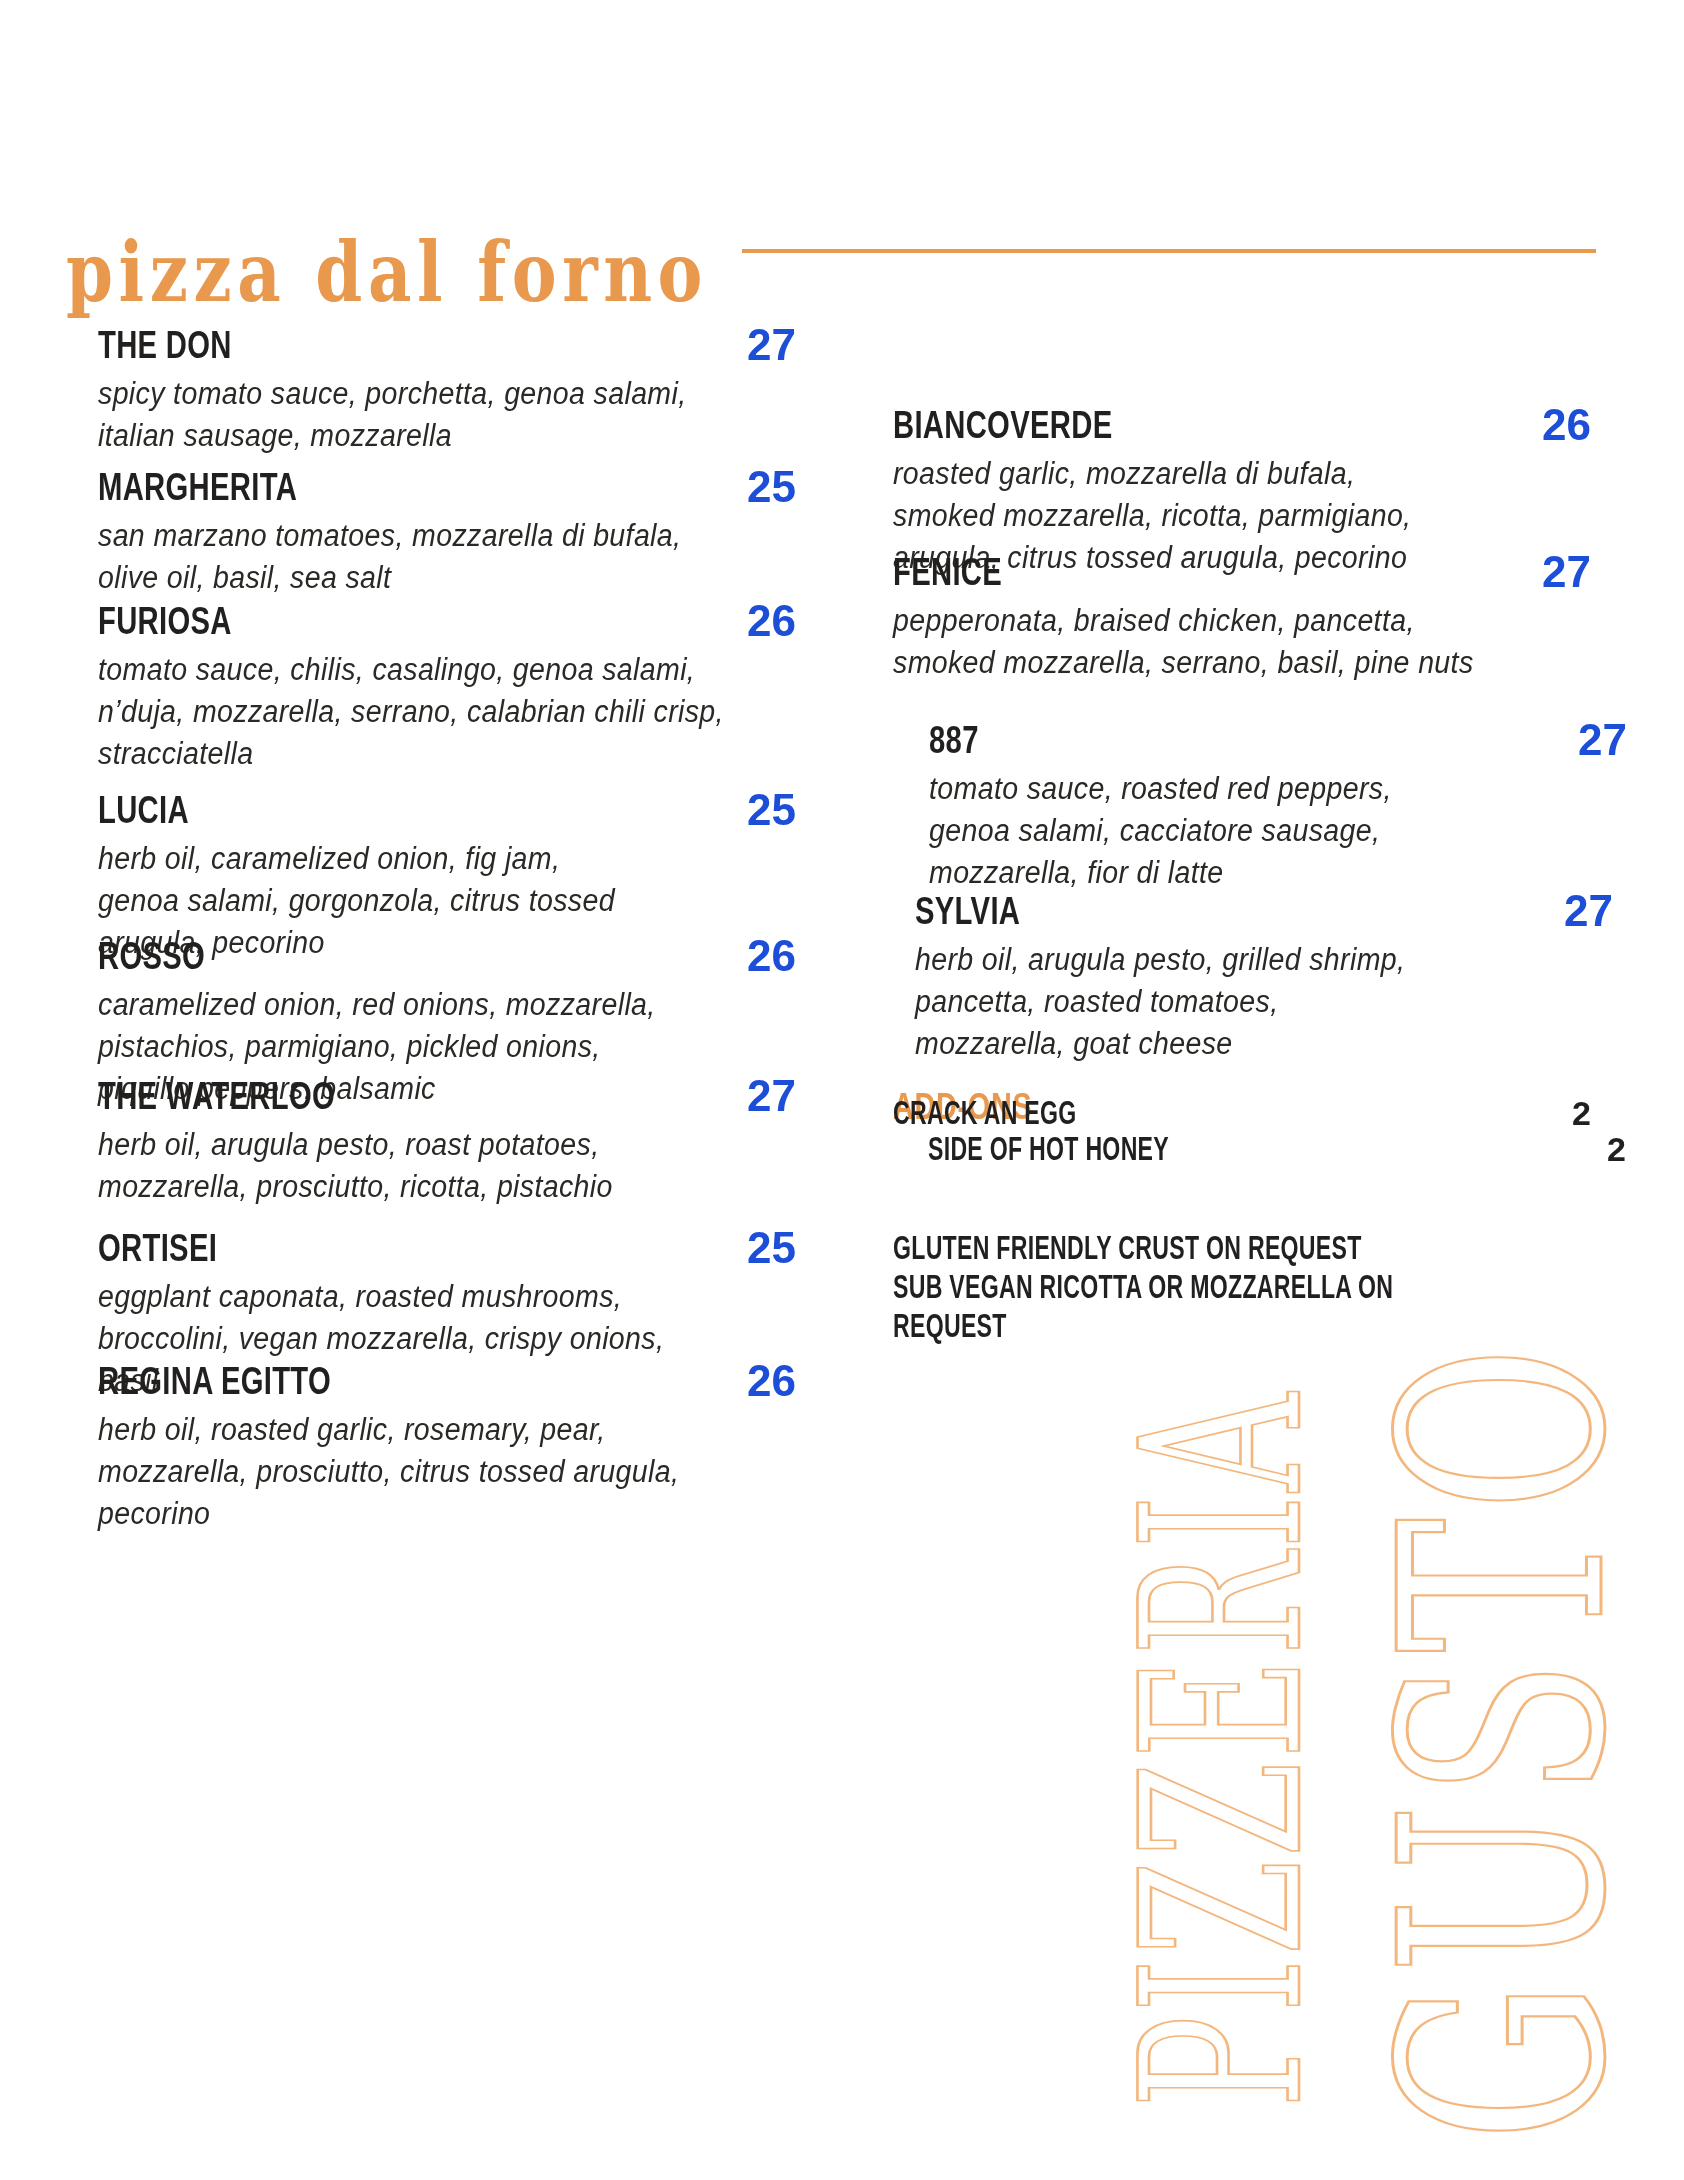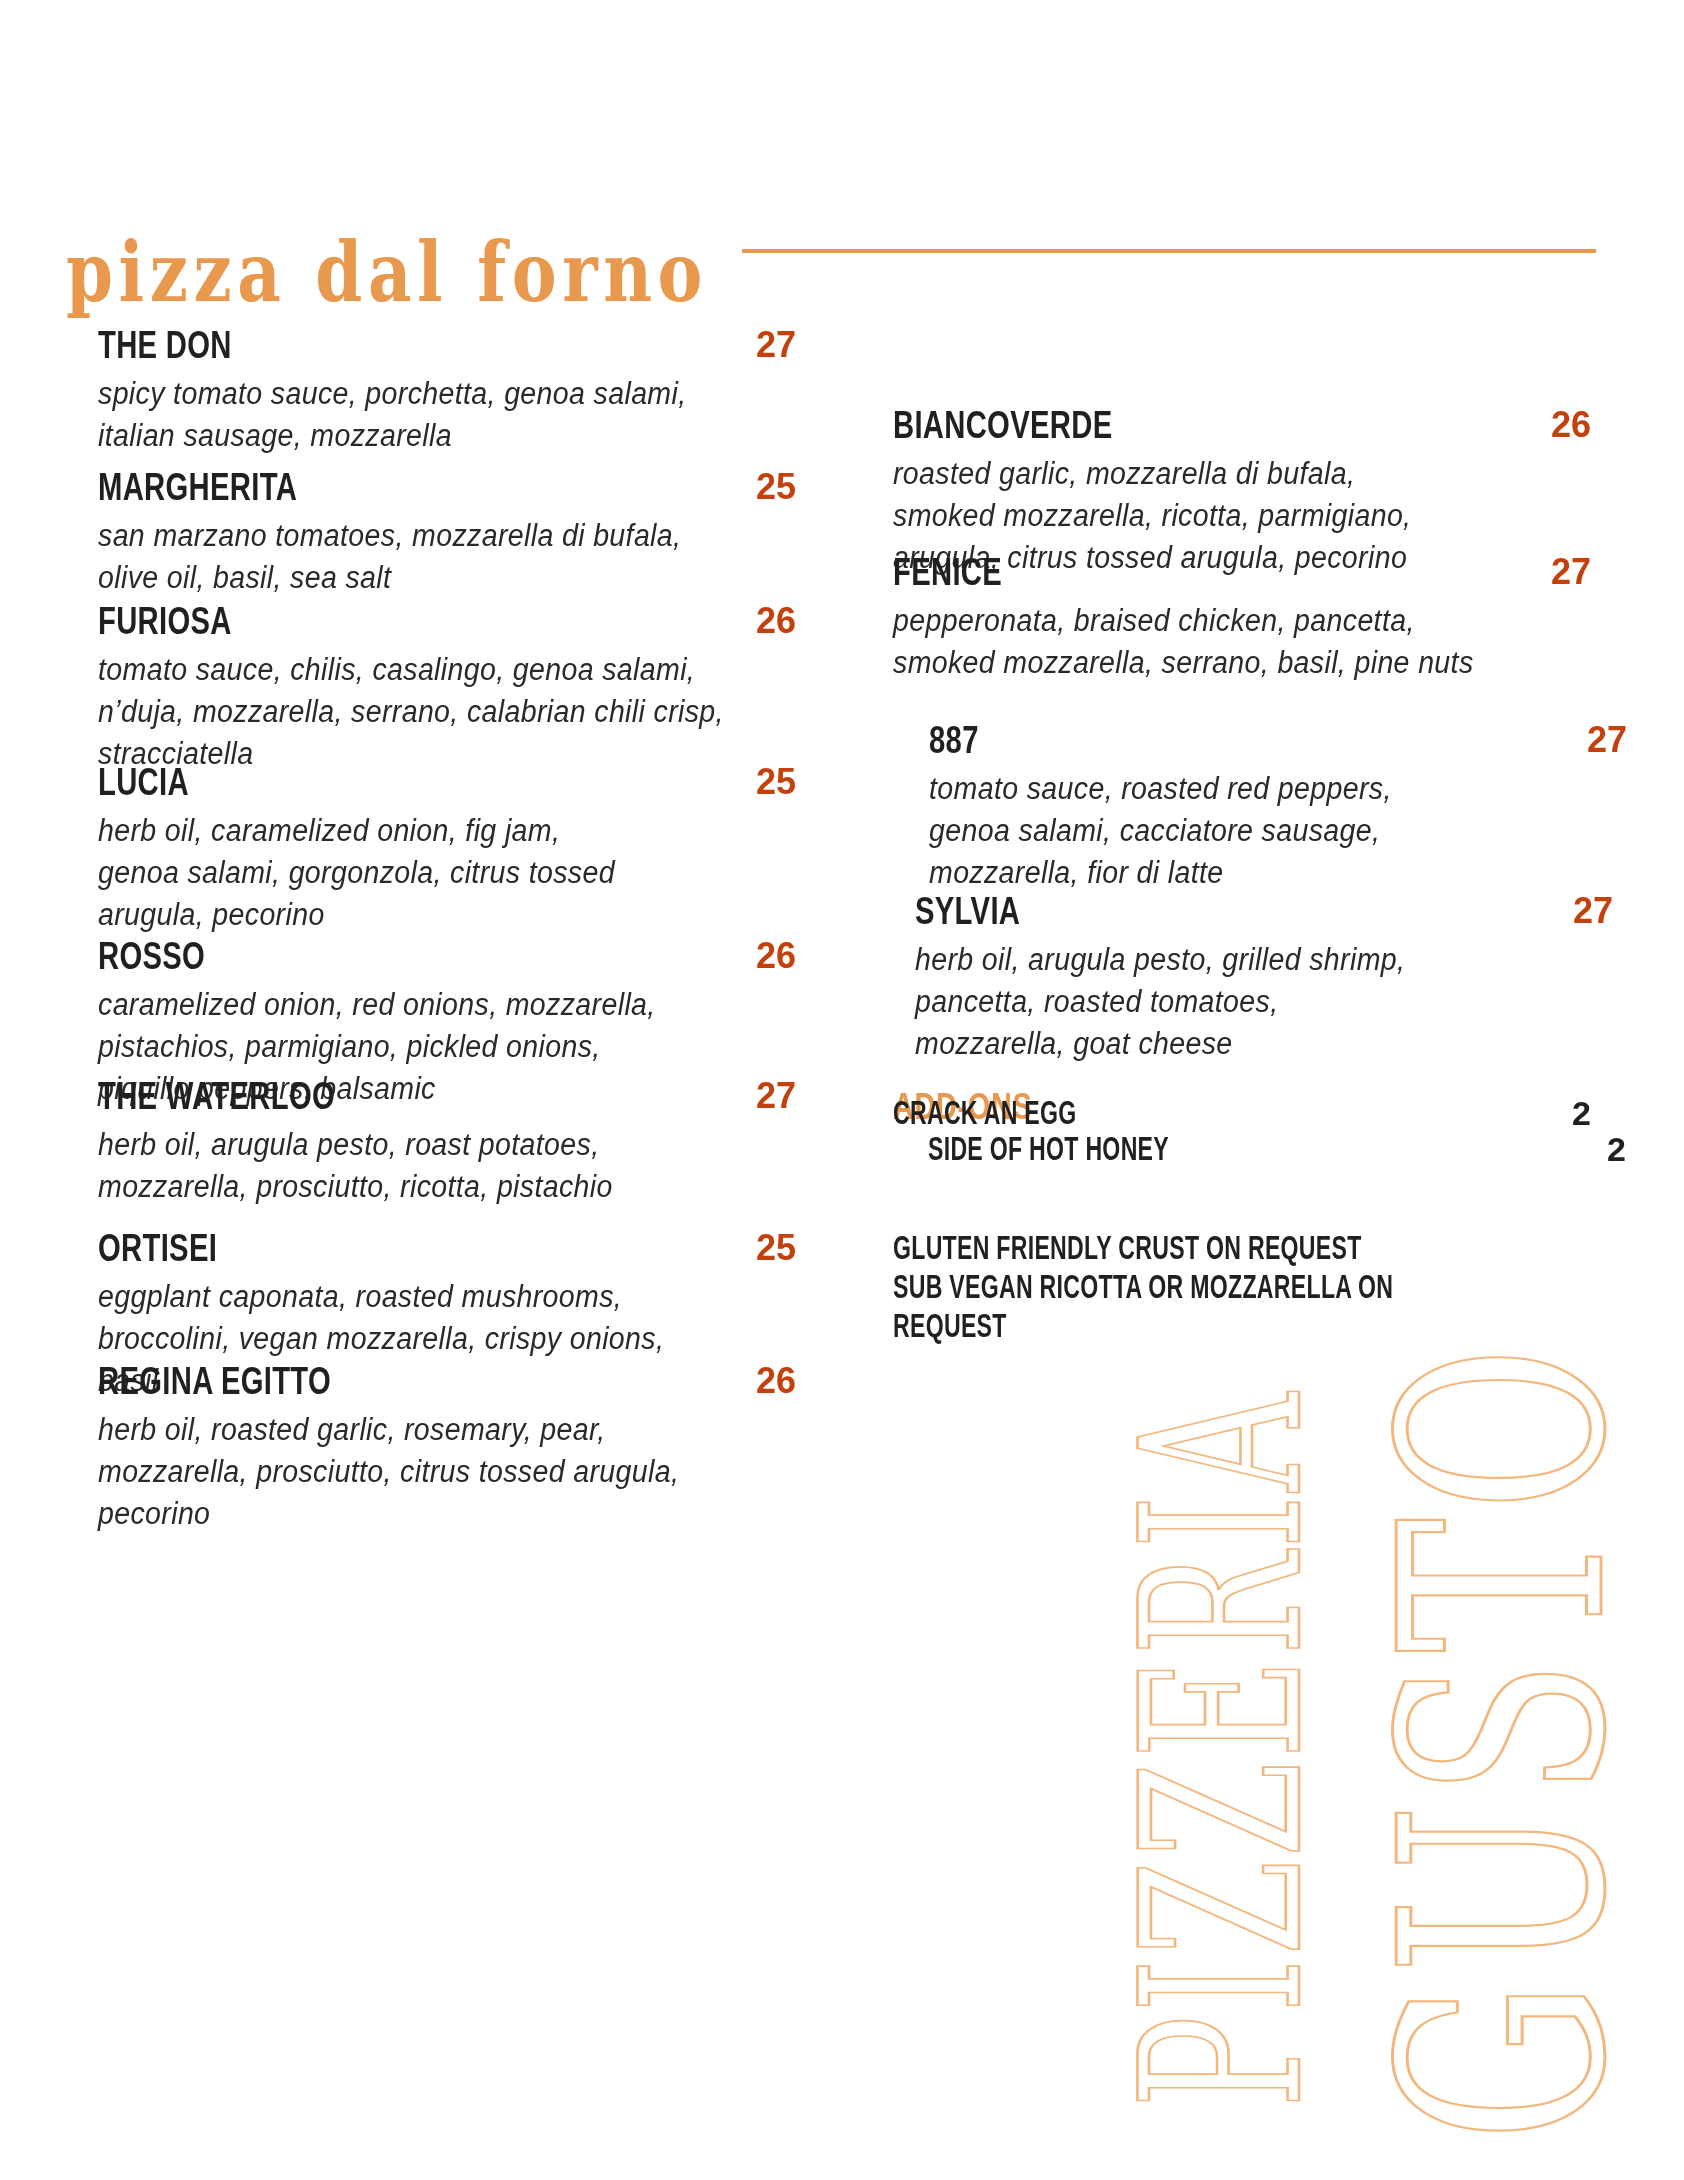--- a/index.html
+++ b/index.html
@@ -20,21 +20,21 @@
   .col-left .col-item, .item-left{left:98px;width:698px;}
   .item-head{position:relative;height:39px;text-align:center;}
   .item-name{
     position:absolute;left:0;top:0;
     font-weight:bold;font-size:39px;line-height:39px;color:#221f1f;
     transform:scaleX(0.75);transform-origin:left top;white-space:nowrap;
     letter-spacing:0.4px;
   }
   .item-price{
     position:absolute;right:0;top:1.7px;
-    font-weight:bold;font-size:36px;line-height:36px;color:#c2410c;
+    font-weight:bold;font-size:44px;line-height:36px;color:#1d4ed8;
   }
   .item-desc{
     margin:8.5px 0 0 0;
     font-style:italic;font-size:31px;line-height:42px;color:#2b2926;
     white-space:pre-line;letter-spacing:0.4px;
     transform:scaleX(0.92);transform-origin:left top;width:758px;
   }
   .addons-header{
     position:absolute;left:893px;top:1058px;
     font-weight:bold;font-size:36px;line-height:37px;color:#E8994E;
@@ -98,21 +98,21 @@
 <section class="col-item item-left" style="top:601px;">
   <div class="item-head">
     <span class="item-name">FURIOSA</span>
     <span class="item-price">26</span>
   </div>
   <p class="item-desc">tomato sauce, chilis, casalingo, genoa salami,
 n’duja, mozzarella, serrano, calabrian chili crisp,
 stracciatella</p>
 </section>
 
-<section class="col-item item-left" style="top:762px;">
+<section class="col-item item-left" style="top:790px;">
   <div class="item-head">
     <span class="item-name">LUCIA</span>
     <span class="item-price">25</span>
   </div>
   <p class="item-desc">herb oil, caramelized onion, fig jam,
 genoa salami, gorgonzola, citrus tossed
 arugula, pecorino</p>
 </section>
 
 <section class="col-item item-left" style="top:920px;margin-top:16px;">

